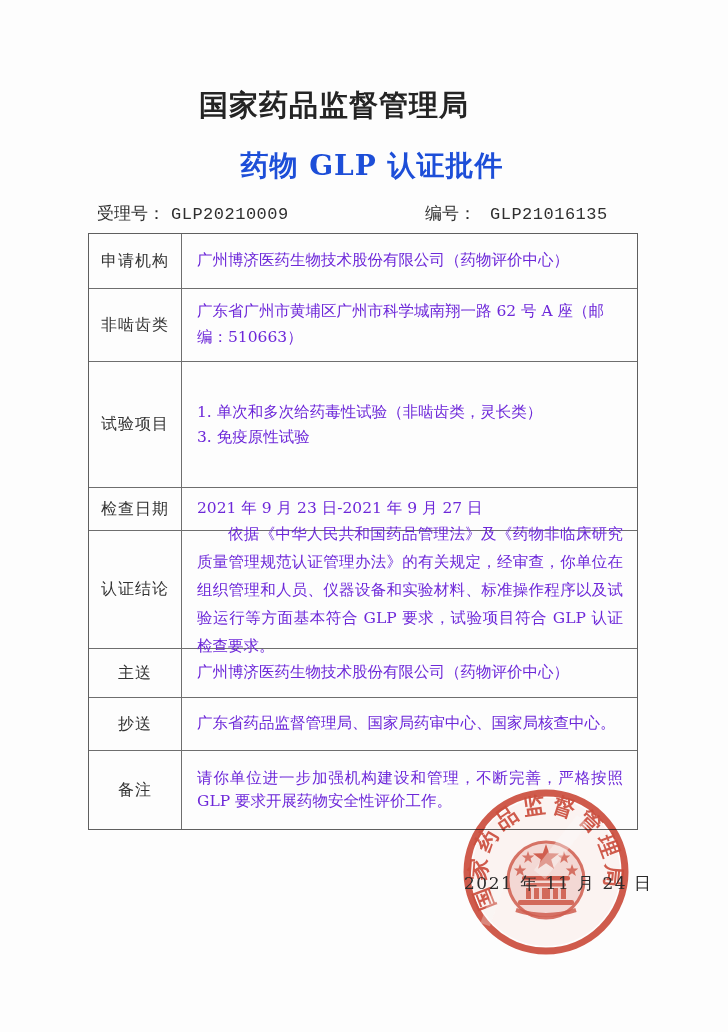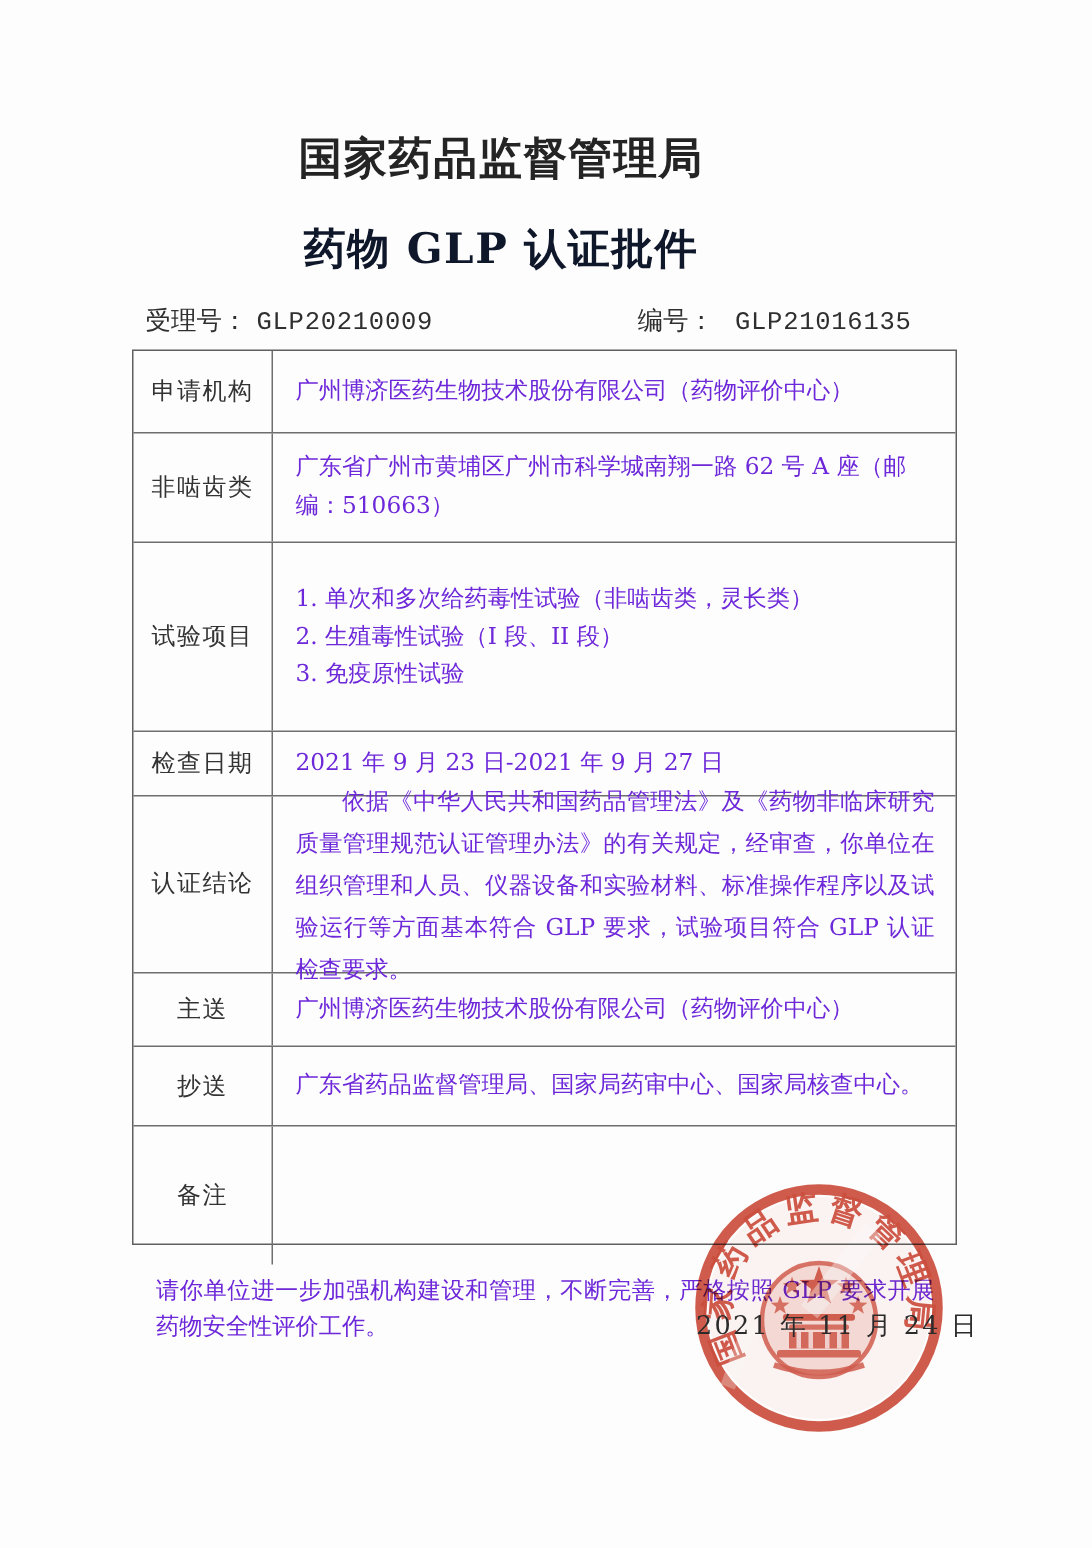--- a/index.html
+++ b/index.html
@@ -24,21 +24,22 @@
     color: #242424;
   }
   .doc-subtitle {
     position: absolute;
     top: 147px; left: 0;
     width: 668px;
     text-align: center;
     font-size: 28px;
     font-weight: bold;
     letter-spacing: 1px;
-    color: #0f172a;
+    color: #1d4ed8;
+    padding-left: 38px;
   }
   .ref-line { position: absolute; top: 202px; left: 0; width: 100%; font-size: 17px; }
   .ref-acceptance { position: absolute; left: 97px; top: 0; white-space: nowrap; }
   .ref-serial { position: absolute; left: 425px; top: 0; white-space: nowrap; }
   .ref-no { margin-left: 6px; letter-spacing: 0.5px; font-family: Liberation Mono, monospace; }
   .ref-serial .ref-no { margin-left: 14px; }
 
   .doc-table {
     position: absolute;
     top: 233px; left: 88px;
@@ -71,21 +72,21 @@
     color: #6d28d9;
     box-sizing: border-box;
   }
   .h1 { height: 54px; }
   .h2 { height: 73px; }
   .h3 { height: 126px; }
   .h4 { height: 43px; }
   .h5 { height: 118px; }
   .h6 { height: 49px; justify-content: flex-end; }
   .h7 { height: 53px; }
-  .h8 { height: 79px; flex-direction: column; }
+  .h8 { height: 79px; }
   .item-line { line-height: 25px; }
   .para {
     text-indent: 2em;
     text-align: justify;
     line-height: 28px;
     margin: 0;
   }
   .para-plain {
     text-align: justify;
     line-height: 23.5px;
@@ -139,21 +140,20 @@
 
     <div class="trow h2">
       <div class="tlabel">非啮齿类</div>
       <div class="tvalue">广东省广州市黄埔区广州市科学城南翔一路 62 号 A 座（邮编：510663）</div>
     </div>
 
     <div class="trow h3">
       <div class="tlabel">试验项目</div>
       <div class="tvalue">
         <div class="item-line">1.  单次和多次给药毒性试验（非啮齿类，灵长类）</div>
-        <div class="item-line">2.  生殖毒性试验（I 段、II 段）</div>
         <div class="item-line">3.  免疫原性试验</div>
       </div>
     </div>
 
     <div class="trow h4">
       <div class="tlabel">检查日期</div>
       <div class="tvalue">2021 年 9 月 23 日-2021 年 9 月 27 日</div>
     </div>
 
     <div class="trow h5">

